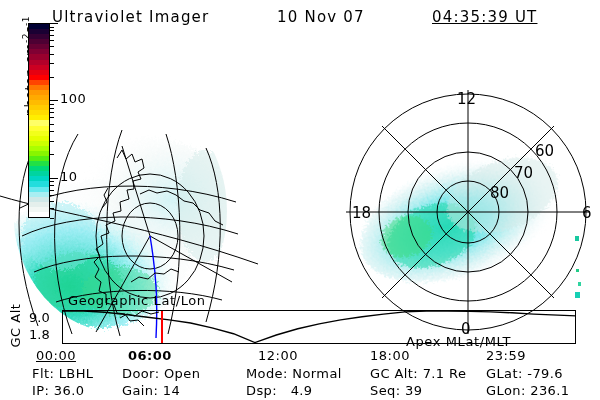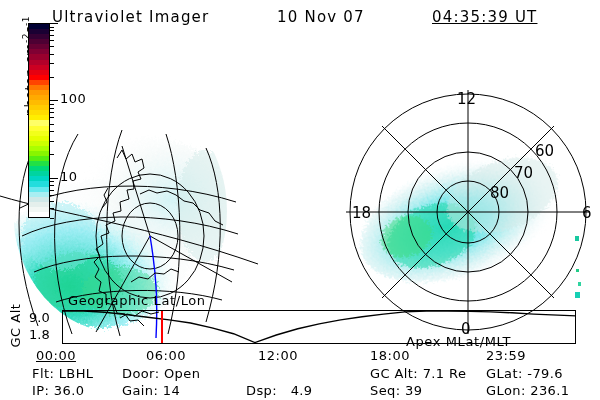--- a/index.html
+++ b/index.html
@@ -273,29 +273,30 @@
 <div class="abs" id="alt-hi">9.0</div>
 <div class="abs" id="alt-lo">1.8</div>
 
 <div class="abs" id="strip-box"></div>
 <svg id="strip-svg" width="514" height="34" viewBox="0 0 514 34">
   <polyline id="orbit-curve" fill="none" stroke="#000" stroke-width="1.4" points="0.0,1.0 21.4,1.0 42.9,2.3 64.3,4.6 85.7,7.2 107.2,9.9 128.6,13.0 150.0,17.9 171.5,23.7 192.9,32.6 214.3,25.0 235.8,18.8 257.2,13.9 278.6,9.9 300.1,6.8 321.5,4.1 343.0,1.9 364.4,1.0 385.8,1.0 407.3,1.4 428.7,1.9 450.1,2.8 471.6,4.1 514.0,5.9"></polyline>
 </svg>
 <div id="time-marker" style="left: 160.5px;"></div>
 
 <div class="tick-lbl" style="left:36px;text-decoration:underline;">00:00</div>
-<div class="tick-lbl" style="left:146px;">06:00</div>
+<div class="tick-lbl" style="left:128px;font-weight:bold;">06:00</div>
 <div class="tick-lbl" style="left:258px;">12:00</div>
 <div class="tick-lbl" style="left:370px;">18:00</div>
 <div class="tick-lbl" style="left:486px;">23:59</div>
 
 <div id="status">
   <div class="row">
     <div class="cell c0"><span>Flt:</span> <span>LBHL</span></div>
     <div class="cell c1"><span>Door:</span> <span>Open</span></div>
+    <div class="cell c2"><span>Mode:</span> <span>Normal</span></div>
     <div class="cell c3"><span>GC Alt:</span> <span>7.1 Re</span></div>
     <div class="cell c4"><span>GLat:</span> <span>-79.6</span></div>
   </div>
   <div class="row">
     <div class="cell c0"><span>IP:</span> <span>36.0</span></div>
     <div class="cell c1"><span>Gain:</span> <span>14</span></div>
     <div class="cell c2"><span>Dsp:</span> &nbsp;&nbsp;<span>4.9</span></div>
     <div class="cell c3"><span>Seq:</span> <span>39</span></div>
     <div class="cell c4"><span>GLon:</span> <span>236.1</span></div>
   </div>

